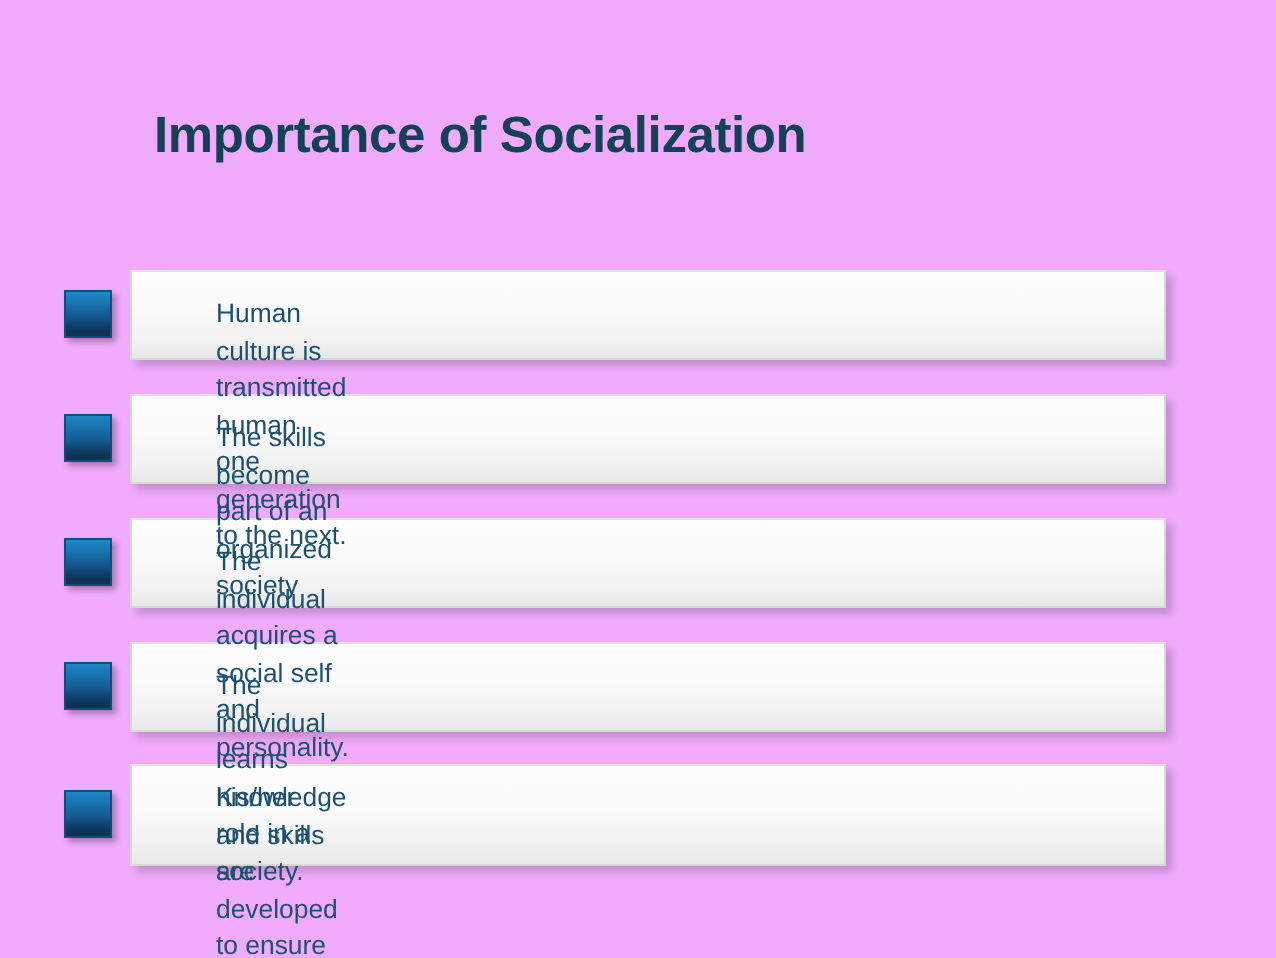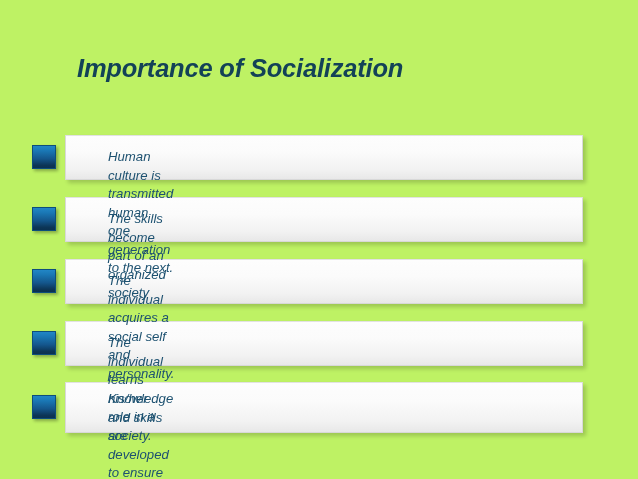--- a/index.html
+++ b/index.html
@@ -11,22 +11,21 @@
     height: 479px;
     background: #ffffff;
     font-family: "Liberation Sans", sans-serif;
     overflow: hidden;
   }
 
   #slide {
     position: relative;
     width: 638px;
     height: 479px;
-    background: #bef264;
-    font-style: italic;
+    background: #f0abfc;
   }
 
   #slide-title {
     position: absolute;
     left: 77px;
     top: 54px;
     font-size: 25.5px;
     font-weight: bold;
     color: #134257;
     letter-spacing: -0.2px;

